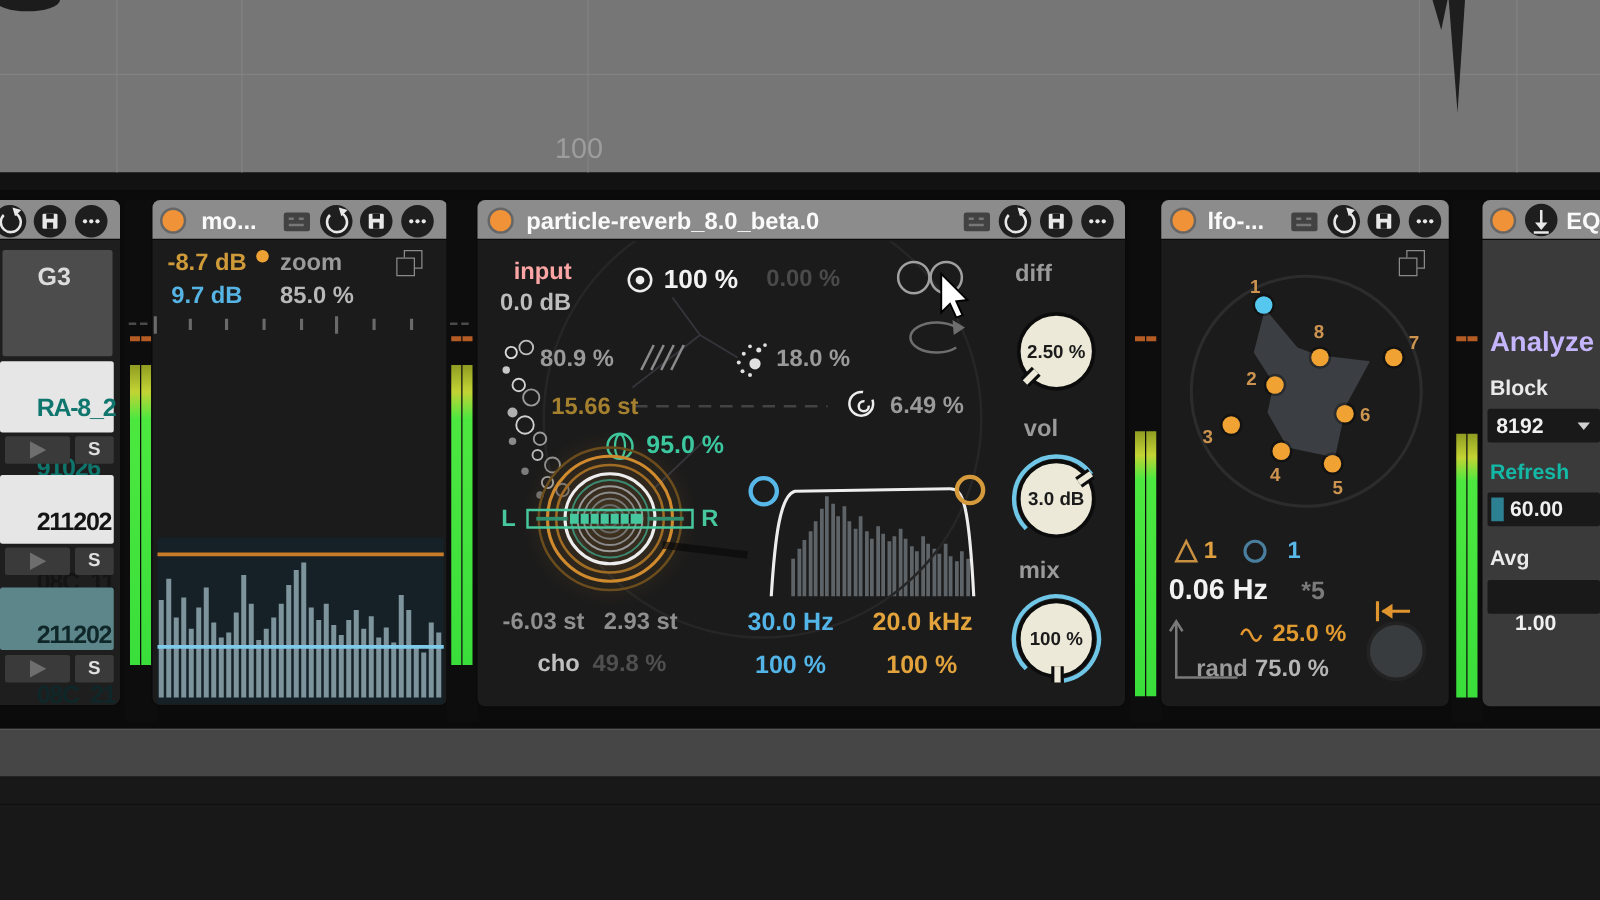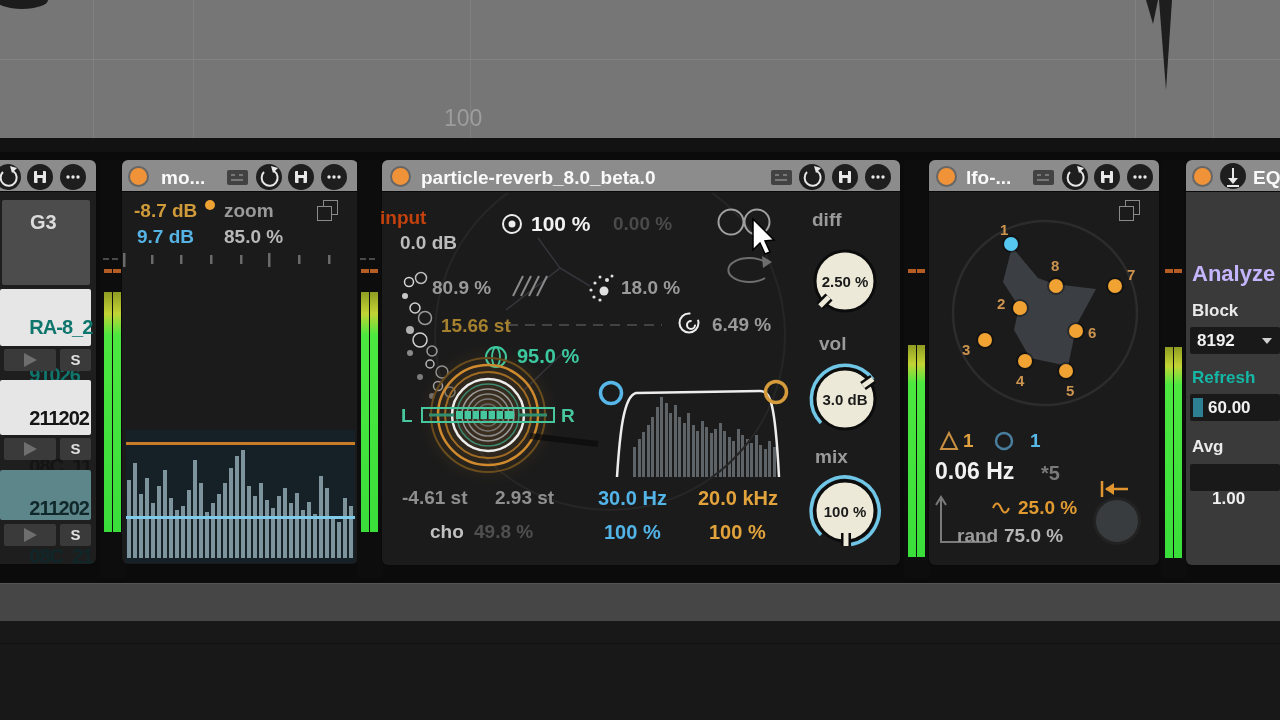--- a/index.html
+++ b/index.html
@@ -165,34 +165,34 @@
       <div class="clipled" style="left:13px;top:109px"></div>
     <div class="mbarv" style="left:4px;top:132px;height:240px"></div>
     <div class="mbarv" style="left:13px;top:132px;height:240px"></div>
   </div>
 
   <div class="hdr" style="left:382px;top:160px;width:518px"></div>
   <div class="activator" style="left:390px;top:166px"></div>
   <div class="title" style="left:421px;top:167px">particle-reverb_8.0_beta.0</div>
   <div class="dbody" style="left:382px;top:192px;width:518px;height:373px"></div>
 
-  <div class="t" style="left:380px;top:208px;color:#c2410c">input</div>
+  <div class="t" style="left:411px;top:208px;color:#fca5a5">input</div>
   <div class="t" style="left:400px;top:233px;color:#bcbcbc">0.0 dB</div>
   <div class="t" style="left:531px;top:213px;color:#f2f2f2;font-size:21px">100 %</div>
   <div class="t" style="left:613px;top:214px;color:#4a4a4a">0.00 %</div>
   <div class="t" style="left:812px;top:210px;color:#9a9a9a">diff</div>
   <div class="t" style="left:432px;top:278px;color:#9a9a9a">80.9 %</div>
   <div class="t" style="left:441px;top:316px;color:#a5802e">15.66 st</div>
   <div class="t" style="left:621px;top:278px;color:#9a9a9a">18.0 %</div>
   <div class="t" style="left:712px;top:315px;color:#9a9a9a">6.49 %</div>
   <div class="t" style="left:517px;top:346px;color:#3cc89e;font-size:20px">95.0 %</div>
   <div class="t" style="left:401px;top:406px;color:#46c79d">L</div>
   <div class="t" style="left:561px;top:406px;color:#46c79d">R</div>
-  <div class="t" style="left:402px;top:488px;color:#8f8f8f">-4.61 st</div>
-  <div class="t" style="left:495px;top:488px;color:#8f8f8f">2.93 st</div>
+  <div class="t" style="left:402px;top:488px;color:#8f8f8f">-6.03 st</div>
+  <div class="t" style="left:483px;top:488px;color:#8f8f8f">2.93 st</div>
   <div class="t" style="left:430px;top:522px;color:#c0c0c0">cho</div>
   <div class="t" style="left:474px;top:522px;color:#4f4f4f">49.8 %</div>
   <div class="t" style="left:598px;top:488px;color:#53b4e8;font-size:20px">30.0 Hz</div>
   <div class="t" style="left:698px;top:488px;color:#e2a33c;font-size:20px">20.0 kHz</div>
   <div class="t" style="left:604px;top:522px;color:#53b4e8;font-size:20px">100 %</div>
   <div class="t" style="left:709px;top:522px;color:#e2a33c;font-size:20px">100 %</div>
   <div class="t" style="left:819px;top:334px;color:#9a9a9a">vol</div>
   <div class="t" style="left:815px;top:447px;color:#9a9a9a">mix</div>
   <div class="t" style="left:815px;top:274px;width:60px;text-align:center;color:#1b1b1b;font-size:15px">2.50 %</div>
   <div class="t" style="left:815px;top:392px;width:60px;text-align:center;color:#1b1b1b;font-size:15px">3.0 dB</div>

